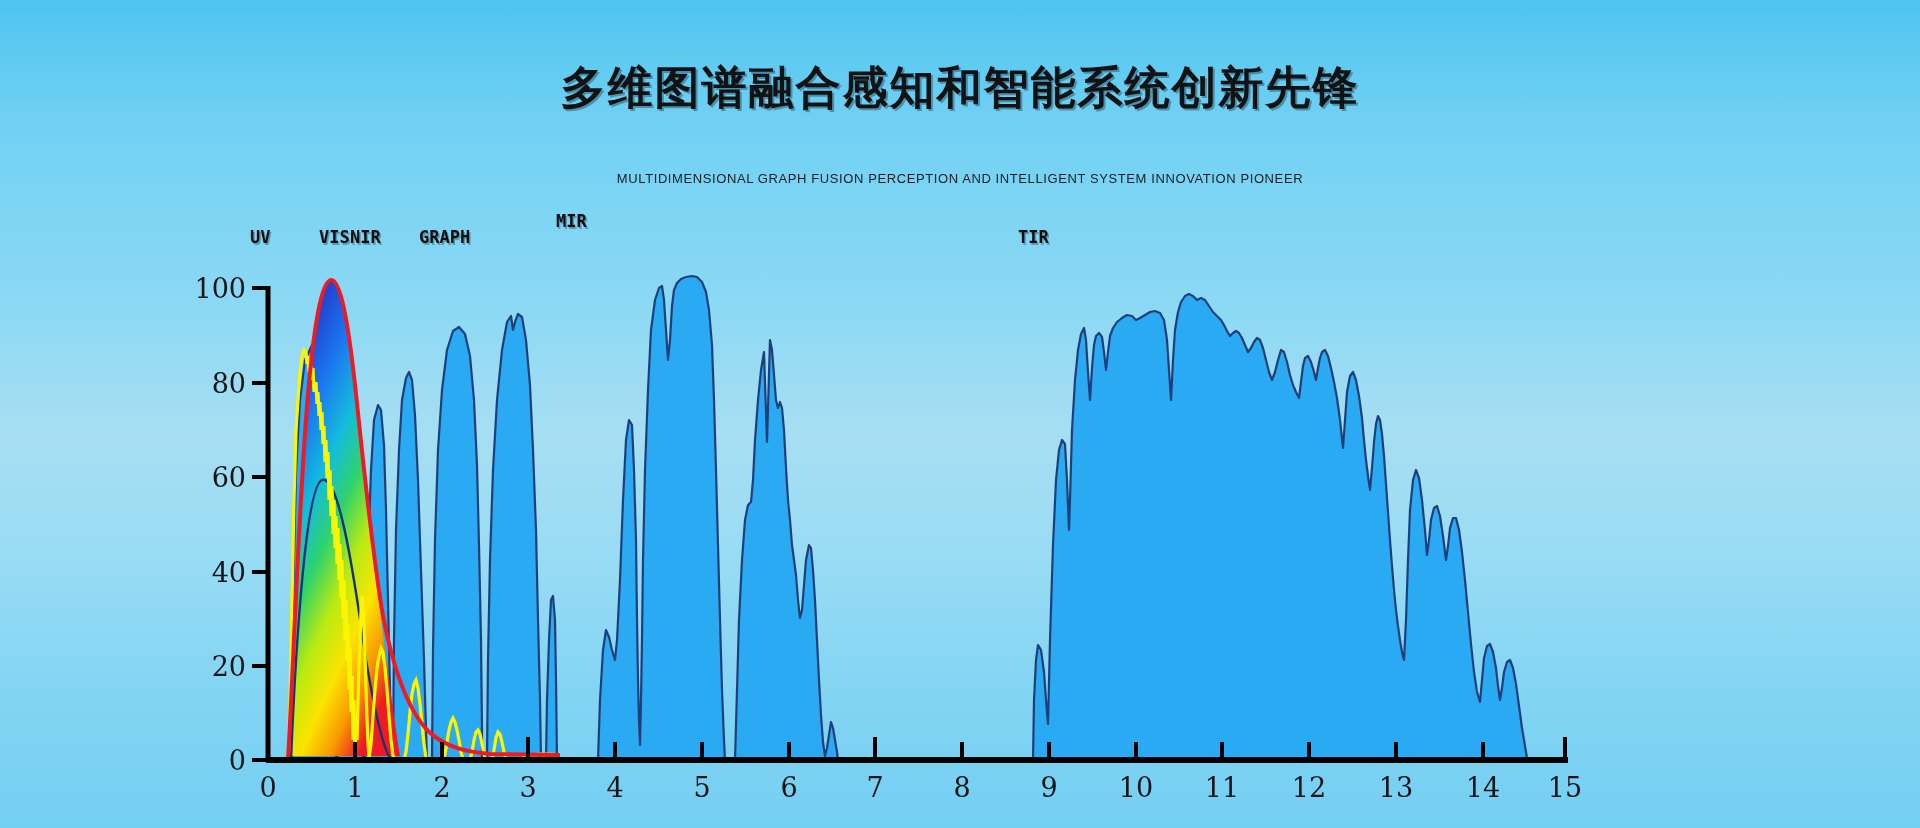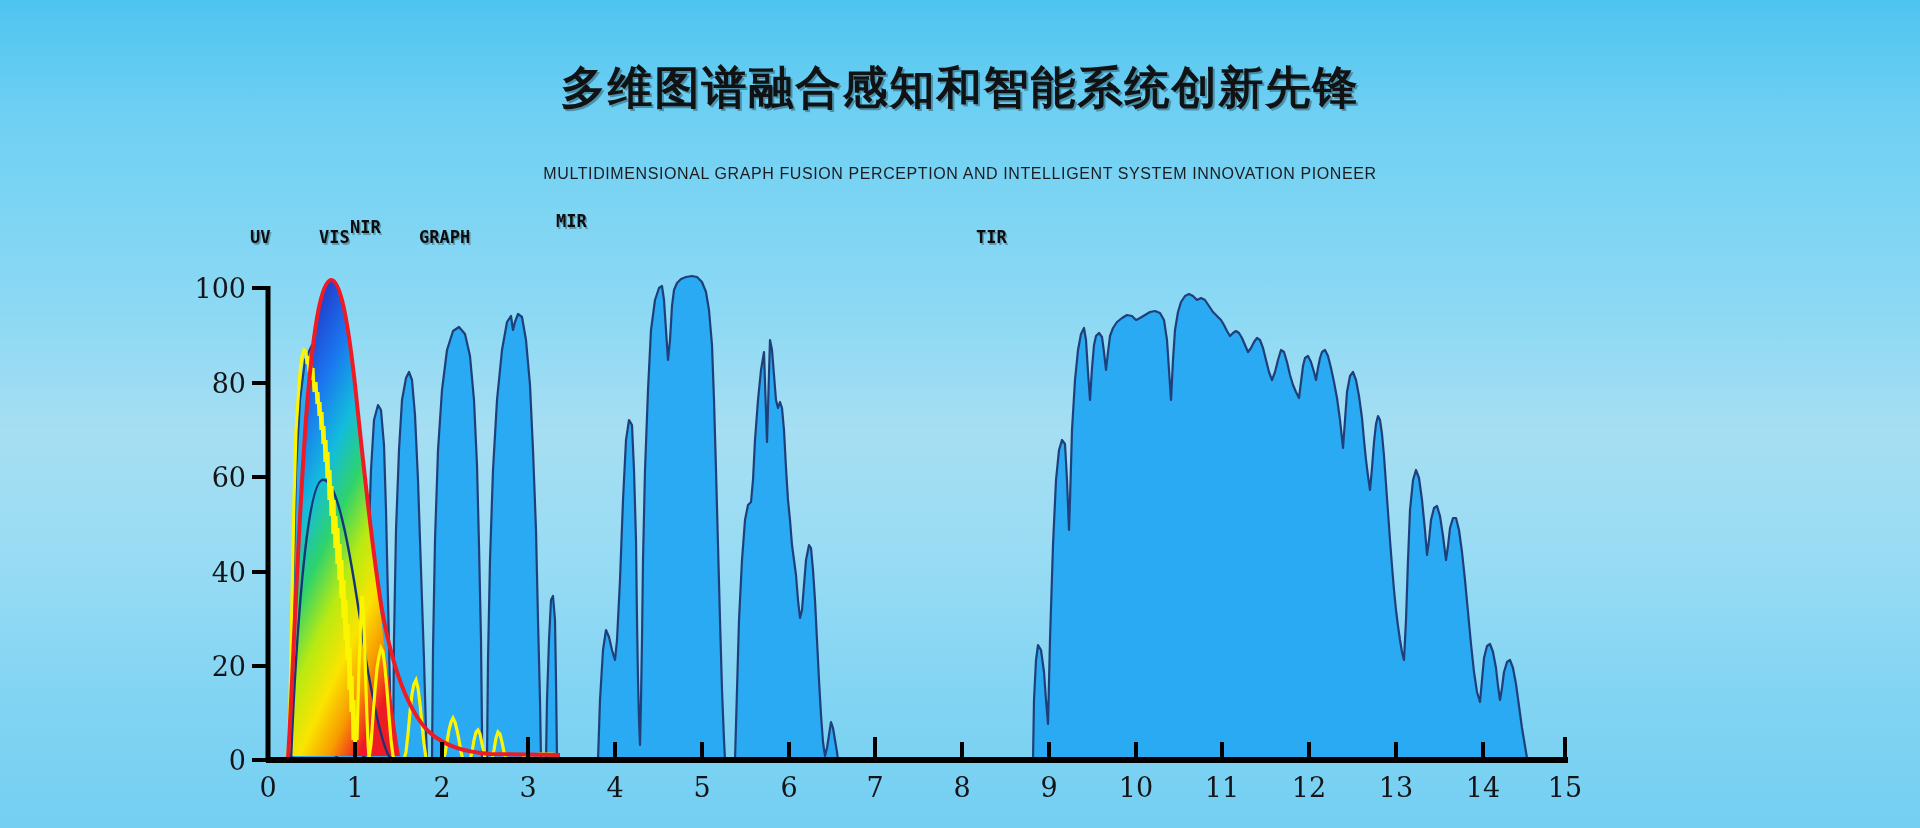--- a/index.html
+++ b/index.html
@@ -20,22 +20,22 @@
 
   .hdr{position:absolute;left:0;width:1920px;text-align:center;}
   #title{
     top:58px;
     font-size:45px;font-weight:bold;color:#111214;
     letter-spacing:2px;
     text-shadow:2px 2px 0 rgba(0,0,0,.30);
     font-family:"DejaVu Sans","Liberation Sans",sans-serif;
   }
   #subtitle{
-    top:165px;
-    font-size:16px;color:#1b1c1e;letter-spacing:.6px;
+    top:171px;
+    font-size:13px;color:#1b1c1e;letter-spacing:.6px;
     font-family:"Liberation Sans",sans-serif;
   }
 
   .band-label{
     position:absolute;
     font-family:"DejaVu Sans Mono","Liberation Mono",monospace;
     font-size:17px;font-weight:bold;color:#0c0d0f;
     text-shadow:1.5px 1.5px 0 rgba(0,0,0,.28);
     white-space:nowrap;
   }
@@ -50,24 +50,24 @@
 <body>
 
 <div id="stage">
 
   <div class="hdr" id="title">多维图谱融合感知和智能系统创新先锋</div>
 
   <div class="hdr" id="subtitle">MULTIDIMENSIONAL GRAPH FUSION PERCEPTION AND INTELLIGENT SYSTEM INNOVATION PIONEER</div>
 
   <div class="band-label" id="lbl-uv" style="left:250px;top:227px;">UV</div>
   <div class="band-label" id="lbl-vis" style="left:302px;top:227px;margin-left:17px;">VIS</div>
-  <div class="band-label" id="lbl-nir" style="left:350px;top:217px;">NIR</div>
+  <div class="band-label" id="lbl-nir" style="left:350px;top:227px;">NIR</div>
   <div class="band-label" id="lbl-swir" style="left:419px;top:227px;">GRAPH</div>
   <div class="band-label" id="lbl-mir" style="left:556px;top:211px;">MIR</div>
-  <div class="band-label" id="lbl-tir" style="left:976px;top:227px;">TIR</div>
+  <div class="band-label" id="lbl-tir" style="left:1018px;top:227px;">TIR</div>
 
   <svg id="plot" width="1920" height="828" viewBox="0 0 1920 828">
     <defs>
       <linearGradient id="rainbowPeak" x1="0" y1="1" x2="1" y2="0">
         <stop offset="0.00" stop-color="#2a0a6b"></stop>
         <stop offset="0.10" stop-color="#3a1bb0"></stop>
         <stop offset="0.22" stop-color="#2050e8"></stop>
         <stop offset="0.34" stop-color="#1f8ef2"></stop>
         <stop offset="0.46" stop-color="#18c6d8"></stop>
         <stop offset="0.56" stop-color="#38d86a"></stop>

